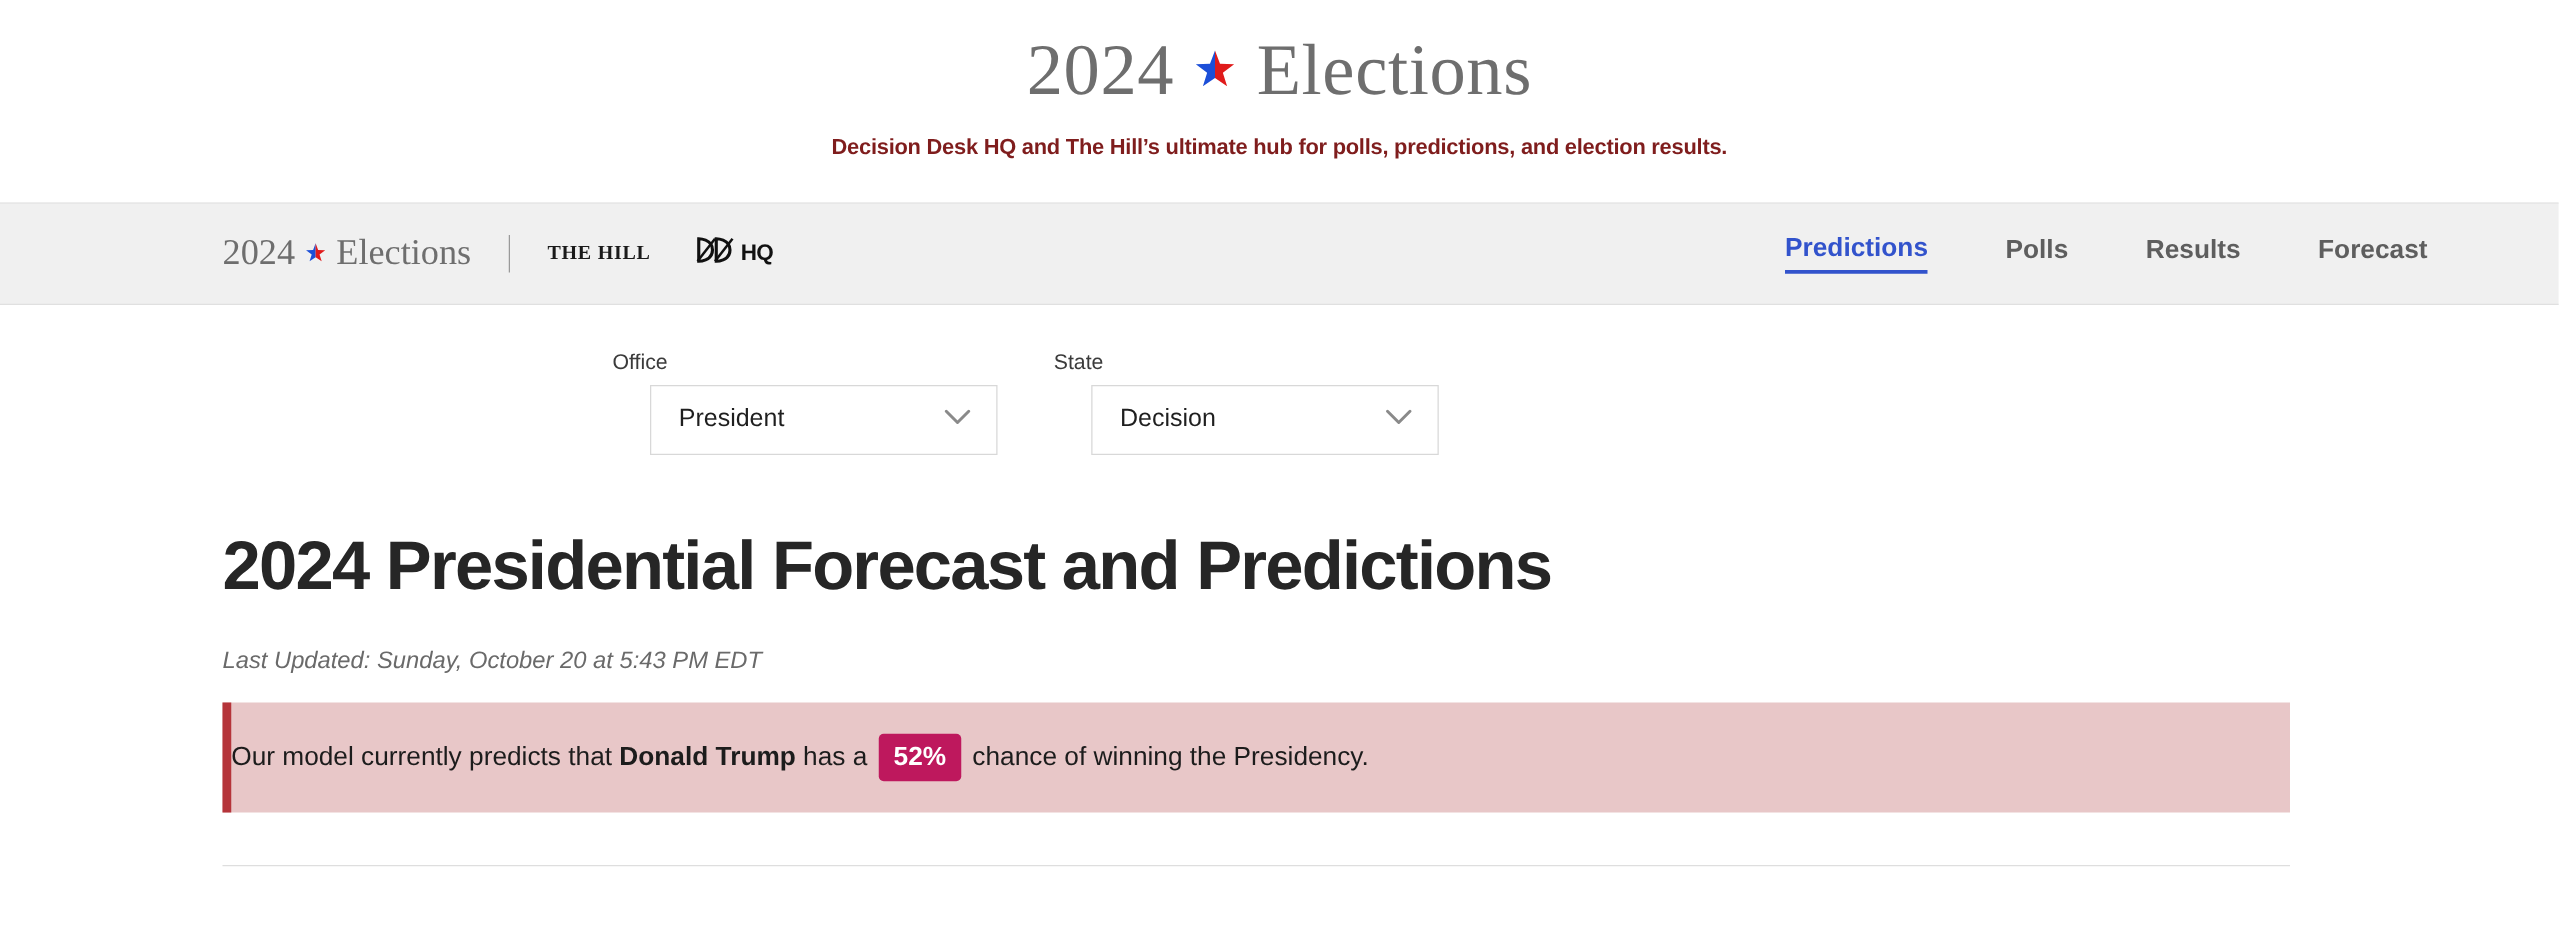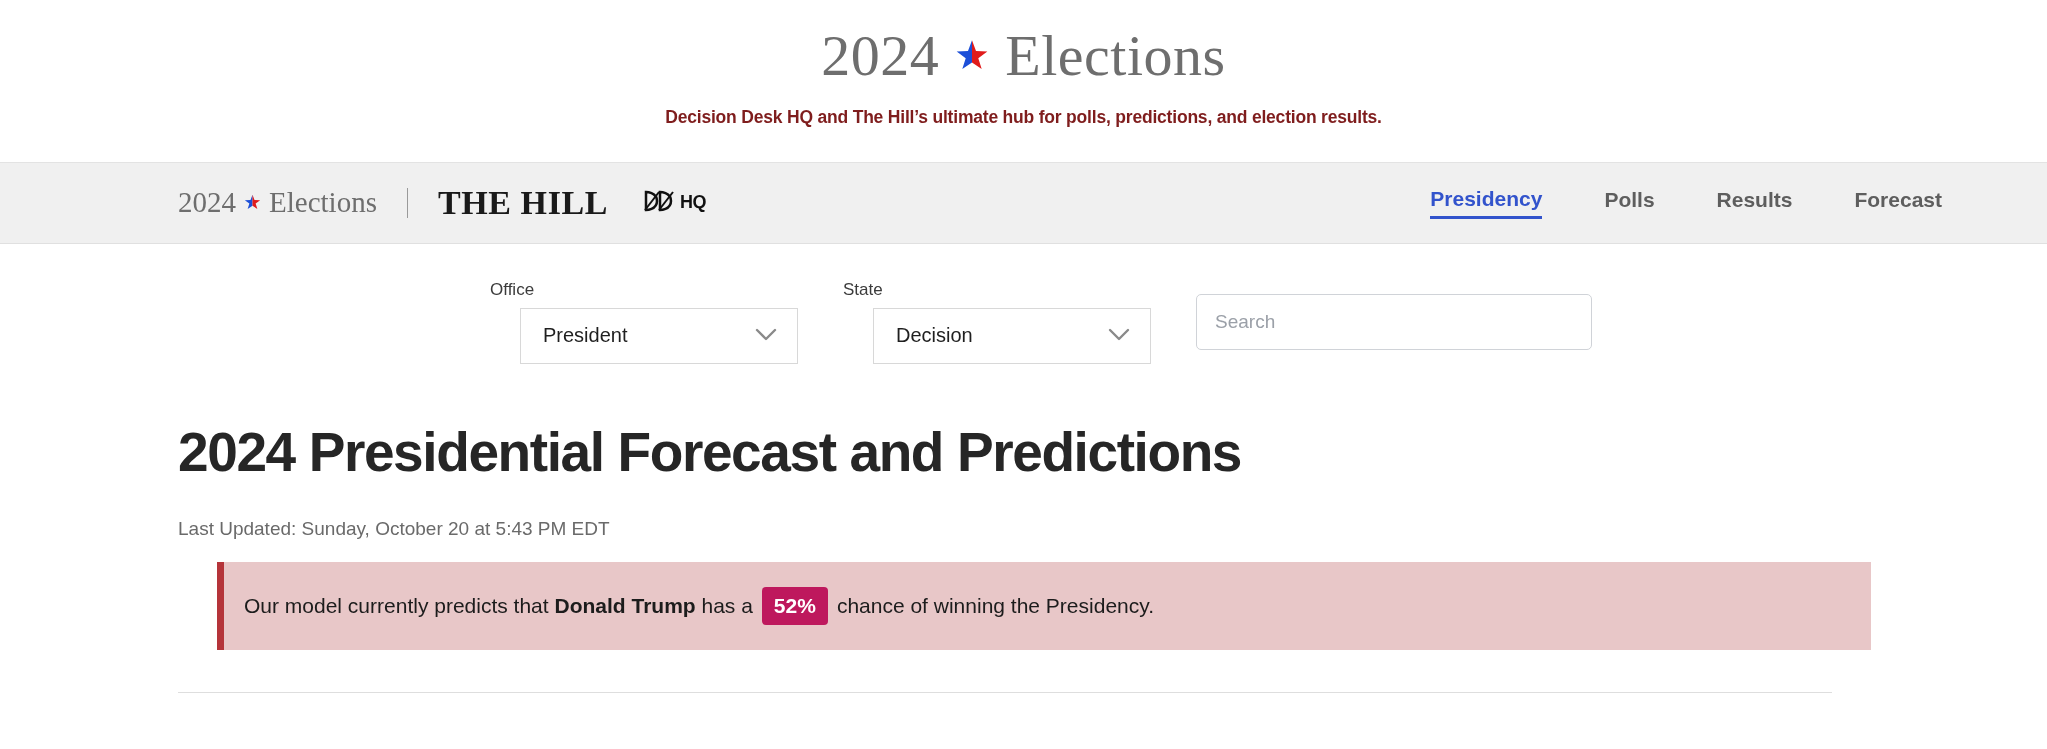--- a/index.html
+++ b/index.html
@@ -76,21 +76,21 @@
   }
   .nav-divider-v {
     width: 1px;
     height: 30px;
     background: #9a9a9a;
     margin: 0 8px;
   }
   .nav-hill {
     font-family: "Liberation Serif", serif;
     font-weight: bold;
-    font-size: 34px;
+    font-size: 16px;
     color: #1a1a1a;
     letter-spacing: 0.6px;
     white-space: nowrap;
   }
   .nav-ddhq {
     display: flex;
     align-items: center;
     gap: 2px;
     margin-left: 14px;
   }
@@ -177,33 +177,32 @@
     font-size: 55px;
     font-weight: bold;
     color: #262626;
     letter-spacing: -1.4px;
     line-height: 1.05;
     font-family: "Liberation Sans", sans-serif;
   }
   .updated {
     margin-top: 32px;
     font-size: 19px;
+    font-style: italic;
     color: #6a6a6a;
   }
 
   .callout {
     margin-top: 22px;
     width: 1654px;
     height: 88px;
     background: #e8c7c8;
     border-left: 7px solid #b5343a;
     display: flex;
     align-items: center;
-    padding-left: 20px;
-    margin-left: 39px;
   }
   .callout-text {
     font-size: 21px;
     color: #1c1c1c;
     display: flex;
     align-items: center;
     gap: 0;
     white-space: nowrap;
   }
   .callout-text .b { font-weight: bold; }
@@ -282,21 +281,21 @@
           <g stroke="#111111" stroke-width="4">
             <line x1="2" y1="44" x2="30" y2="8"></line>
             <line x1="30" y1="44" x2="58" y2="8"></line>
           </g>
         </svg>
       </span>
       <span class="ddhq-text">HQ</span>
     </div>
   </div>
   <div class="nav-right">
-    <a class="nav-link active" href="#">Presidency</a>
+    <a class="nav-link active" href="#">Predictions</a>
     <a class="nav-link" href="#">Polls</a>
     <a class="nav-link" href="#">Results</a>
     <a class="nav-link" href="#">Forecast</a>
   </div>
 </div>
 
 <div class="content">
 
   <div class="filters">
     <div class="field">
@@ -316,23 +315,20 @@
       <div class="select-box">
         <span class="select-value">Decision</span>
         <span class="chev">
           <svg width="22" height="13" viewBox="0 0 22 13">
             <polyline points="2,2 11,11 20,2" fill="none" stroke="#8a8a8a" stroke-width="2.4" stroke-linecap="round" stroke-linejoin="round"></polyline>
           </svg>
         </span>
       </div>
     </div>
 
-    <div class="field">
-      <input class="search-box" type="text" placeholder="Search" style="">
-    </div>
   </div>
 
   <h1 class="page-title">2024 Presidential Forecast and Predictions</h1>
   <div class="updated">Last Updated: Sunday, October 20 at 5:43 PM EDT</div>
 
   <div class="callout">
     <div class="callout-text">
       <span>Our model currently predicts that</span>
       <span>&nbsp;</span>
       <span class="b">Donald Trump</span>

